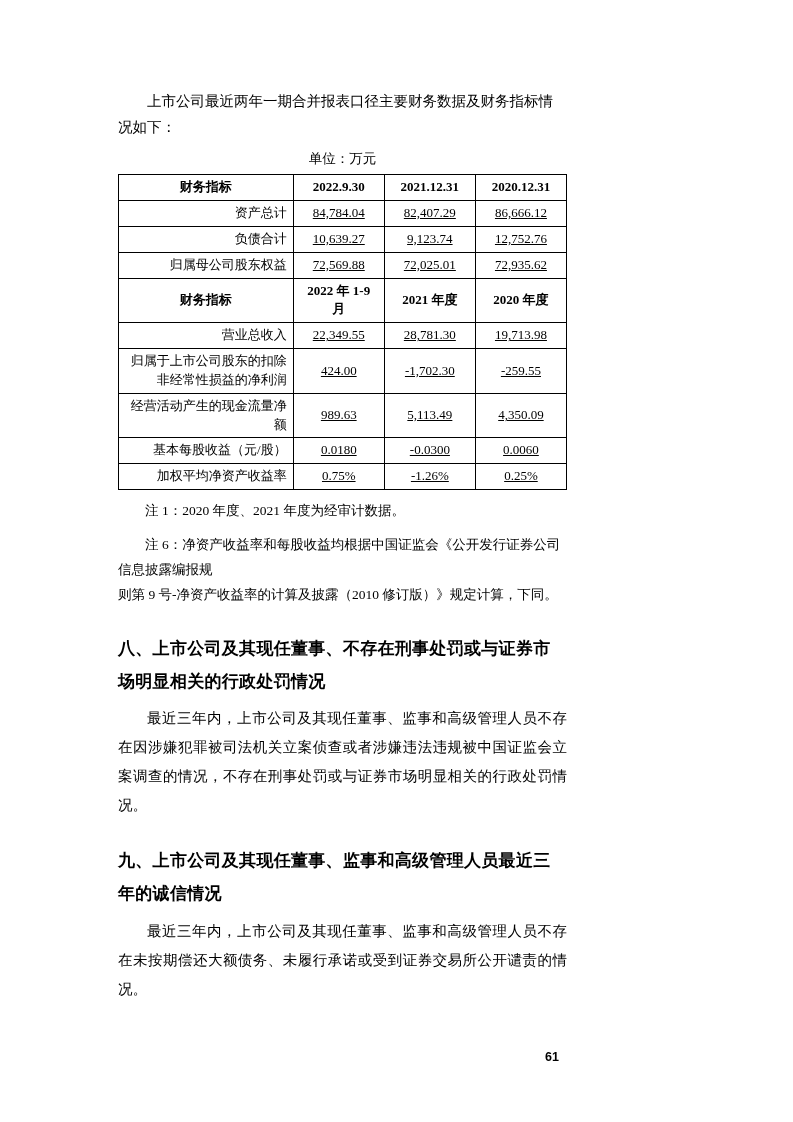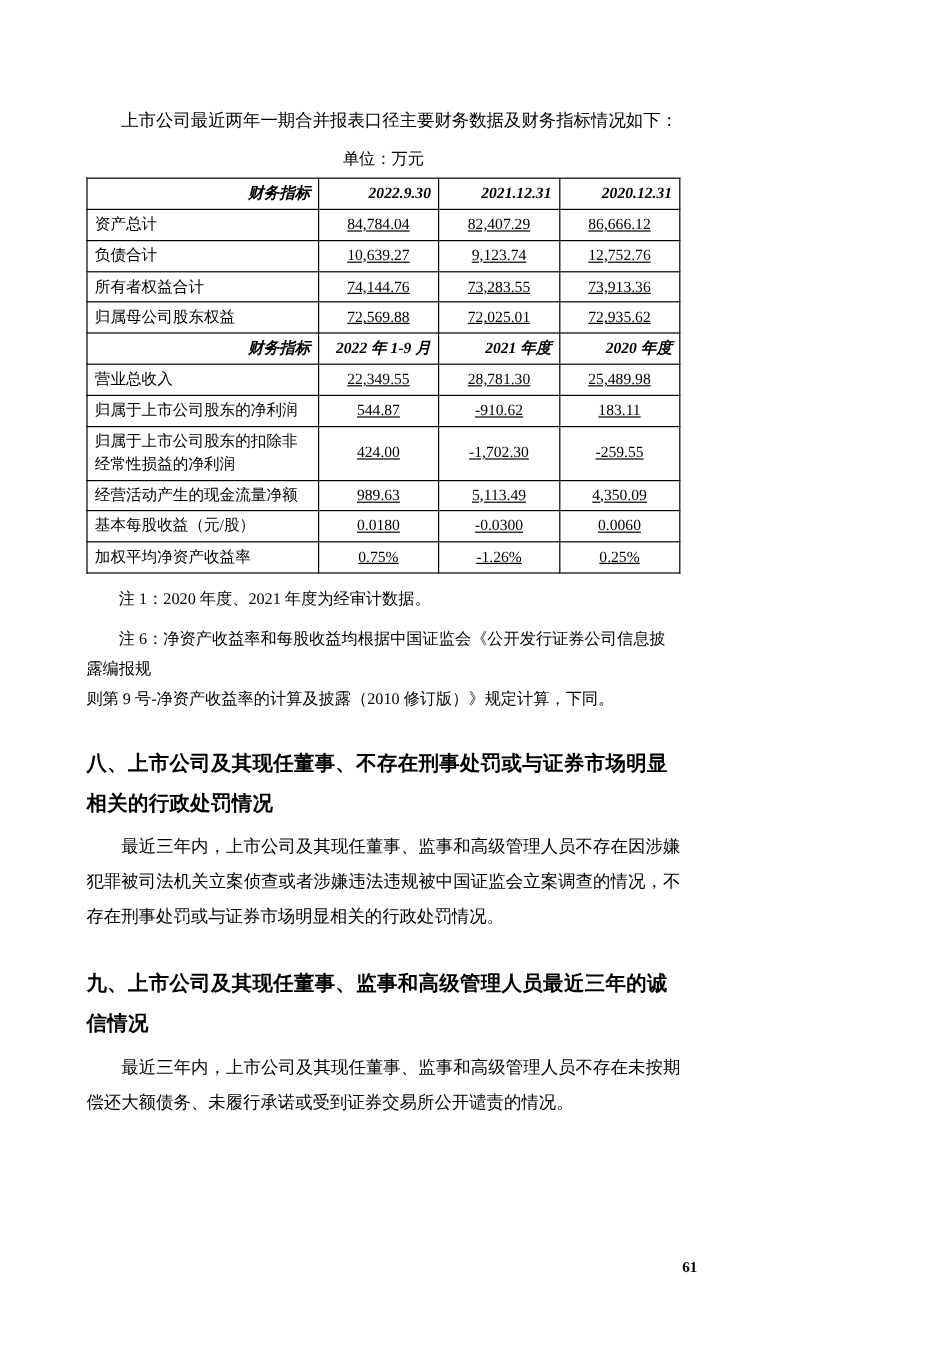--- a/index.html
+++ b/index.html
@@ -12,21 +12,21 @@
     height: 1122px;
     font-family: "Liberation Serif", "DejaVu Serif", serif;
     color: #000000;
     position: relative;
   }
   .page {
     position: relative;
     width: 677px;
     height: 1122px;
     box-sizing: border-box;
-    padding: 88px 110px 40px 72px;
+    padding: 88px 110px 40px 118px;
   }
   .intro-line {
     font-size: 14.5px;
     line-height: 1.8;
     text-indent: 2em;
     margin: 0 0 10px 0;
   }
   .unit-line {
     font-size: 13.5px;
     text-align: center;
@@ -39,28 +39,27 @@
   }
   table.fin td, table.fin th {
     border: 1px solid #000000;
     font-size: 13px;
     padding: 3px 6px;
     line-height: 1.45;
     font-weight: normal;
     vertical-align: middle;
   }
   table.fin th {
-    text-align: right;
+    text-align: center;
     font-weight: bold;
-    font-style: italic;
   }
   .col-label { width: 39%; }
   .col-num { width: 20.33%; }
   td.label {
-    text-align: left;
+    text-align: right;
   }
   td.num {
     text-align: center;
     padding-right: 8px;
     text-decoration: underline;
   }
   .note {
     font-size: 13.5px;
     line-height: 1.85;
     margin: 9px 0 0 0;
@@ -79,25 +78,25 @@
   }
   p.body {
     font-size: 14.5px;
     line-height: 2.0;
     margin: 6px 0 0 0;
     text-indent: 2em;
     text-align: justify;
   }
   .pagenum {
     position: absolute;
-    right: 96px;
+    right: 118px;
     bottom: 58px;
     font-size: 12.5px;
     font-weight: bold;
-    font-family: Liberation Serif, serif;
+    font-family: Liberation Sans, sans-serif;
   }
   .two-line {
     line-height: 1.35;
   }
 </style>
 </head>
 <body>
 
 <div class="page">
 
@@ -125,49 +124,37 @@
         <td class="num">82,407.29</td>
         <td class="num">86,666.12</td>
       </tr>
       <tr>
         <td class="label">负债合计</td>
         <td class="num">10,639.27</td>
         <td class="num">9,123.74</td>
         <td class="num">12,752.76</td>
       </tr>
       <tr>
-        <td class="label">所有者权益合计</td>
-        <td class="num">74,144.76</td>
-        <td class="num">73,283.55</td>
-        <td class="num">73,913.36</td>
-      </tr>
-      <tr>
         <td class="label">归属母公司股东权益</td>
         <td class="num">72,569.88</td>
         <td class="num">72,025.01</td>
         <td class="num">72,935.62</td>
       </tr>
 
       <tr>
         <th>财务指标</th>
         <th>2022 年 1-9 月</th>
         <th>2021 年度</th>
         <th>2020 年度</th>
       </tr>
       <tr>
         <td class="label">营业总收入</td>
         <td class="num">22,349.55</td>
         <td class="num">28,781.30</td>
-        <td class="num">25,489.98</td>
-      </tr>
-      <tr>
-        <td class="label">归属于上市公司股东的净利润</td>
-        <td class="num">544.87</td>
-        <td class="num">-910.62</td>
-        <td class="num">183.11</td>
+        <td class="num">19,713.98</td>
       </tr>
       <tr>
         <td class="label two-line">归属于上市公司股东的扣除非经常性损益的净利润</td>
         <td class="num">424.00</td>
         <td class="num">-1,702.30</td>
         <td class="num">-259.55</td>
       </tr>
       <tr>
         <td class="label">经营活动产生的现金流量净额</td>
         <td class="num">989.63</td>

